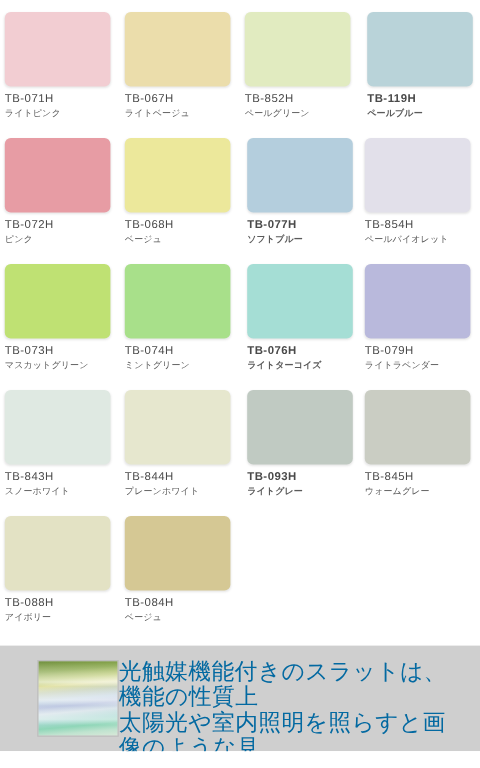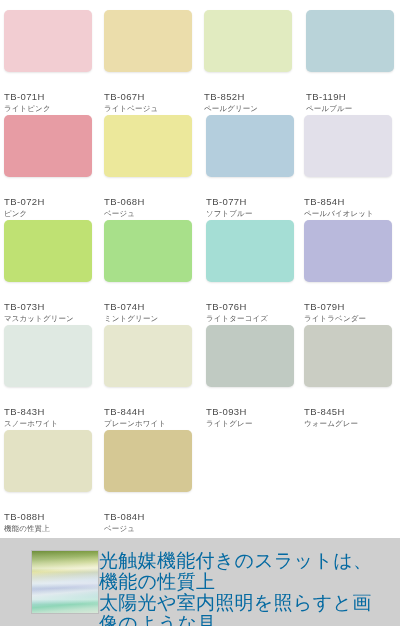--- a/index.html
+++ b/index.html
@@ -27,23 +27,23 @@
   }
   .chip{
     width:88px;height:62px;
     margin-left:4px;
     border-radius:5px;
     box-shadow:0 1px 2px rgba(0,0,0,0.10);
   }
   .cell.last-col .chip{margin-left:6px;}
   .cap{
     margin-left:4px;
-    padding-top:19px;
-  }
-  .cell.last-col .cap{margin-left:6px;}
+    padding-top:5px;
+  }
+  .cell.last-col .cap{margin-left:6px;font-weight:bold;}
   .code{
     font-size:9.5px;
     color:#4a4a4a;
     letter-spacing:.4px;
     line-height:12px;
     white-space:nowrap;
   }
   .jp{
     font-size:7.5px;
     color:#5a5a5a;
@@ -226,21 +226,21 @@
         <div class="chip" style="background: rgb(202, 205, 195);"></div>
         <div class="cap">
           <div class="code">TB-845H</div>
           <div class="jp">ウォームグレー</div>
         </div>
       </div>
       <div class="cell">
         <div class="chip" style="background: rgb(227, 226, 196);"></div>
         <div class="cap">
           <div class="code">TB-088H</div>
-          <div class="jp">機能の性質上</div>
+          <div class="jp">アイボリー</div>
         </div>
       </div>
       <div class="cell">
         <div class="chip" style="background: rgb(213, 200, 148);"></div>
         <div class="cap">
           <div class="code">TB-084H</div>
           <div class="jp">ベージュ</div>
         </div>
       </div>
     </div>

